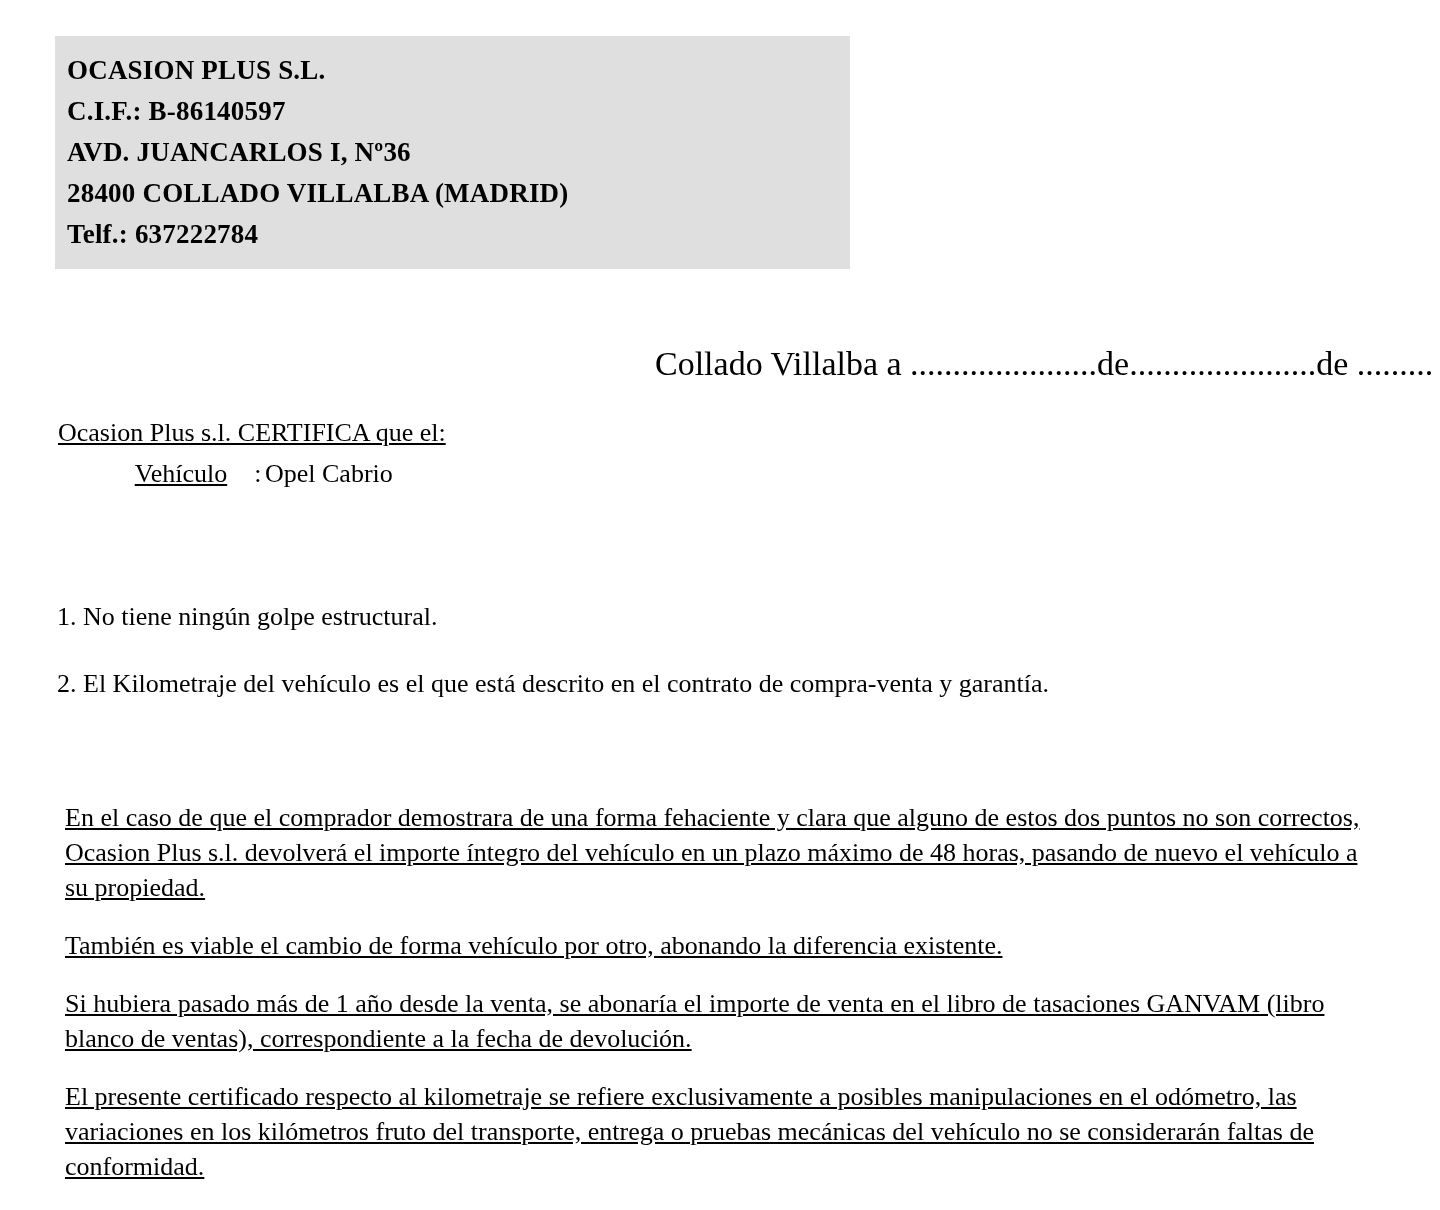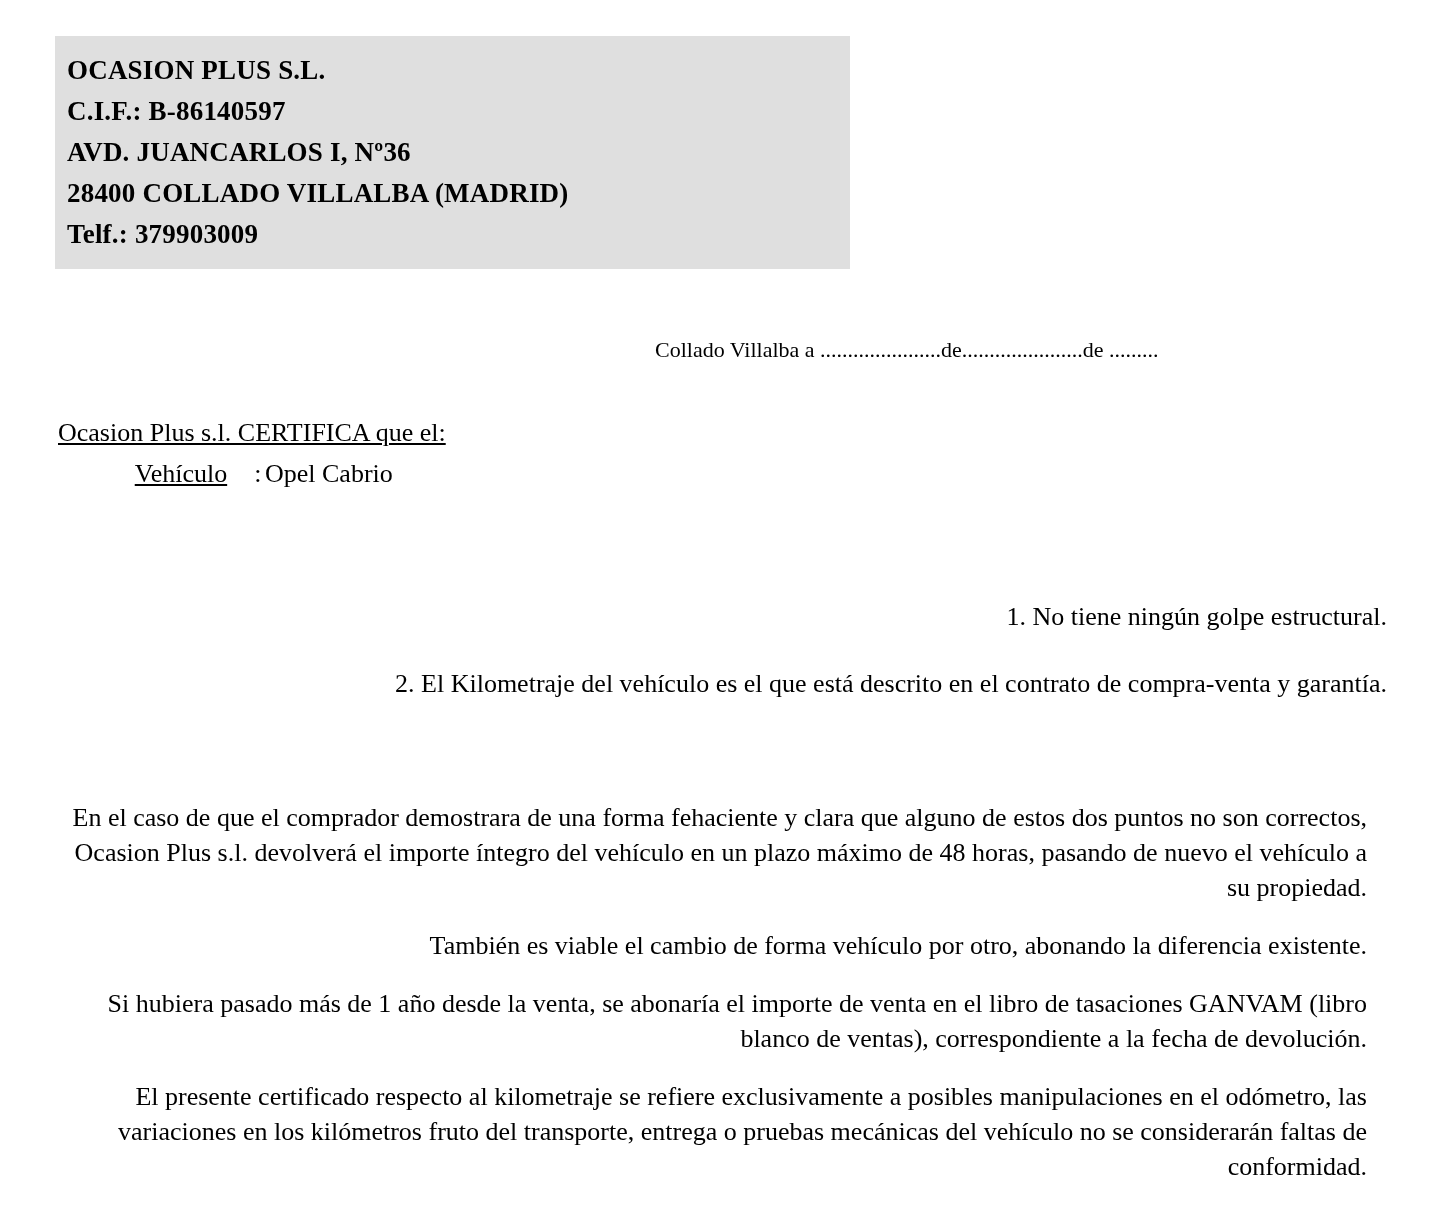--- a/index.html
+++ b/index.html
@@ -40,22 +40,22 @@
     line-height: 41px;
     letter-spacing: 0.2px;
     padding-left: 12px;
     white-space: nowrap;
   }
 
   
   .date-line {
     position: absolute;
     left: 655px;
-    top: 333px;
-    font-size: 22px;
+    top: 347px;
+    font-size: 34px;
     line-height: 34px;
     white-space: nowrap;
     text-align: center;
   }
 
   
   .certifies {
     position: absolute;
     left: 58px;
     top: 414px;
@@ -87,48 +87,48 @@
     position: absolute;
     left: 57px;
     top: 600px;
     font-size: 26px;
     line-height: 34px;
     width: 1330px;
   }
   .point {
     margin-bottom: 33px;
     white-space: nowrap;
-    text-align: right;
   }
 
   
   .paragraphs {
     position: absolute;
     left: 57px;
     top: 800px;
     width: 1310px;
     font-size: 26px;
     line-height: 35px;
   }
   .paragraphs p {
     margin: 0 0 23px 8px;
-    text-align: right;
+    text-align: left;
+    text-decoration: underline;
   }
 </style>
 </head>
 <body>
 
 <div class="page">
 
   <div class="company-block">
     <div class="company-line">OCASION PLUS S.L.</div>
     <div class="company-line">C.I.F.: B-86140597</div>
     <div class="company-line">AVD. JUANCARLOS I, Nº36</div>
     <div class="company-line">28400 COLLADO VILLALBA (MADRID)</div>
-    <div class="company-line">Telf.: 379903009</div>
+    <div class="company-line">Telf.: 637222784</div>
   </div>
 
   <div class="date-line">Collado Villalba a ......................de......................de .........</div>
 
   <div class="certifies">
     <div class="cert-intro">Ocasion Plus s.l. CERTIFICA que el:</div>
 
     <div class="field-row">
       <span class="field-label">Vehículo</span><span class="field-sep">:</span><span>Opel Cabrio</span>
     </div>

